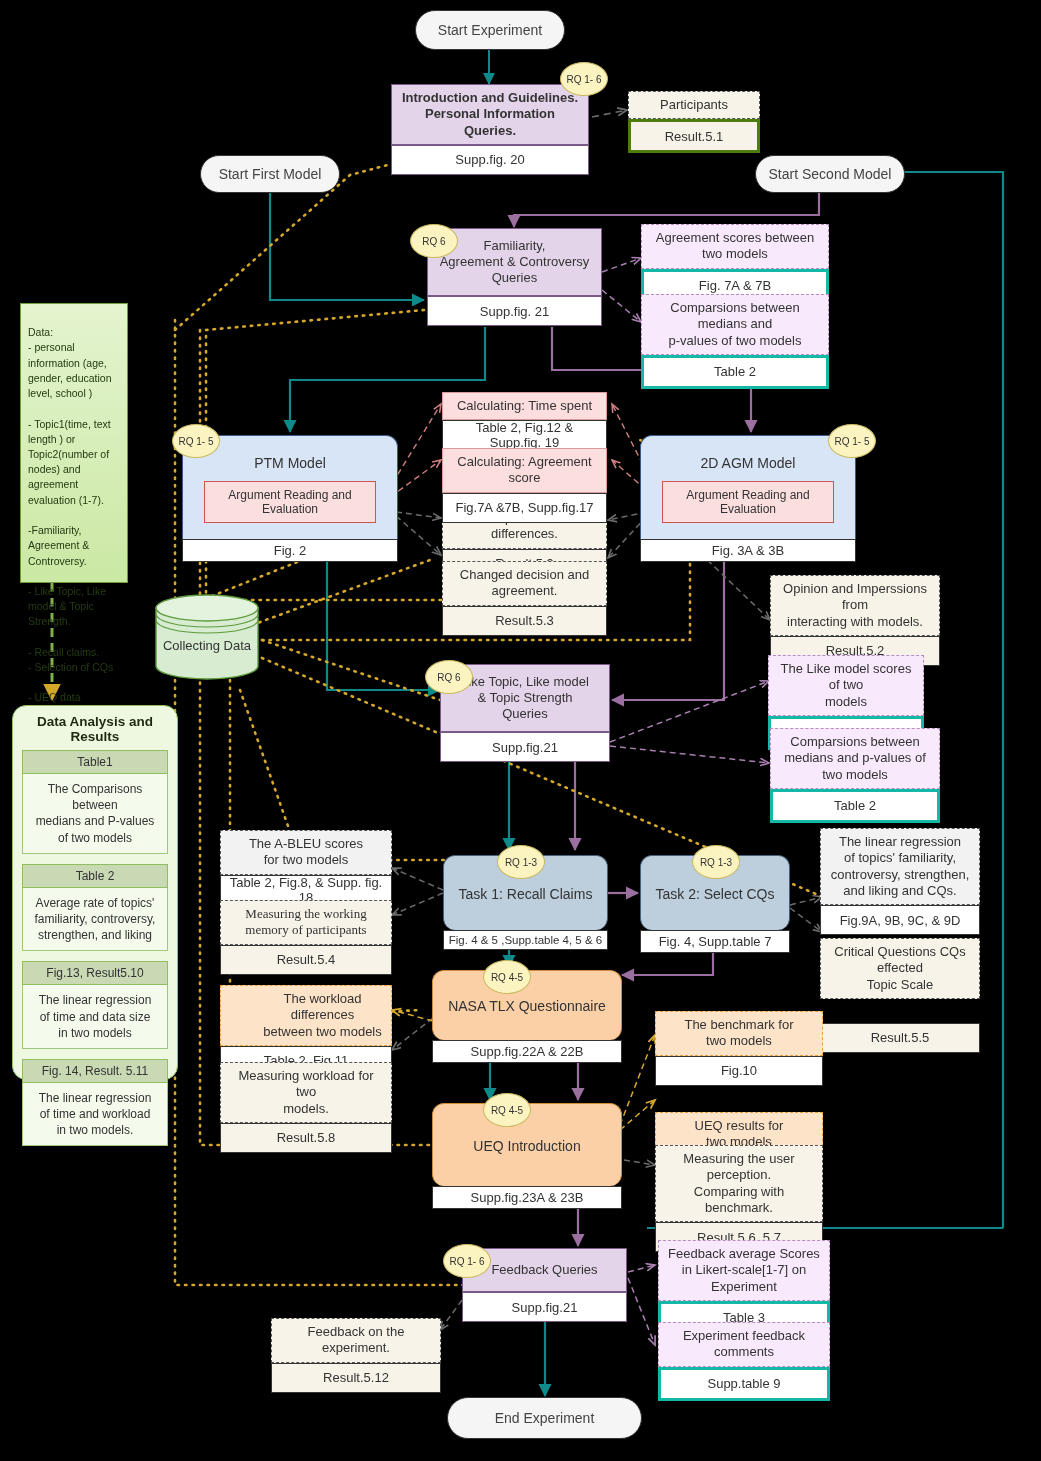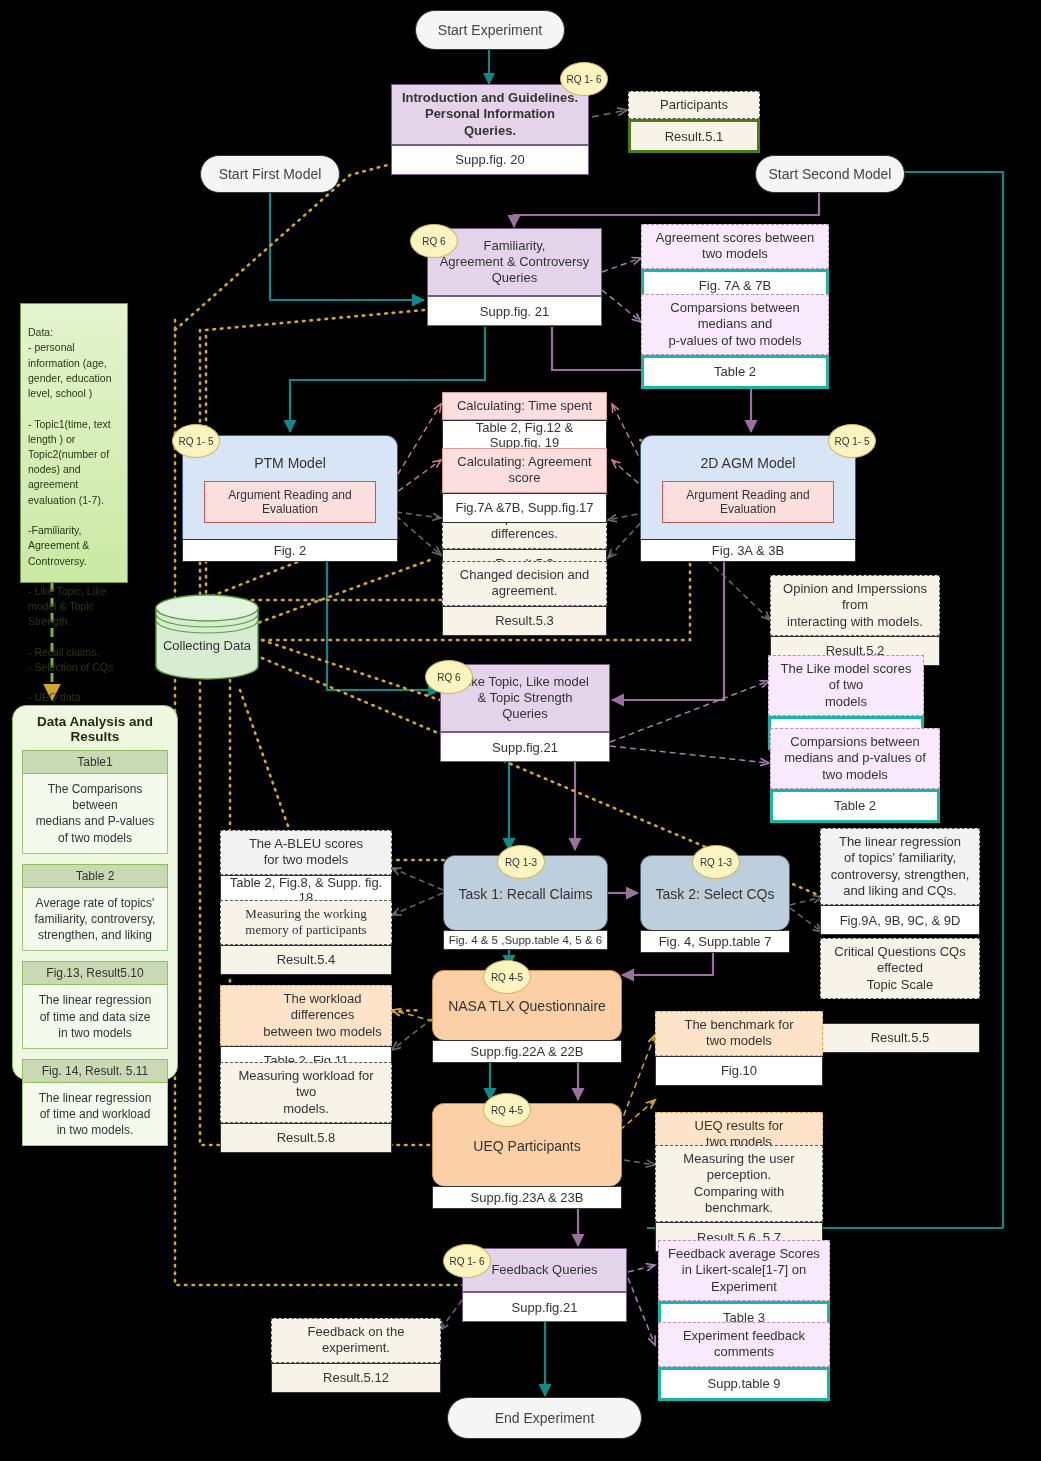--- a/index.html
+++ b/index.html
@@ -445,21 +445,21 @@
       <div class="ttl">NASA TLX Questionnaire</div>
     </div>
     <div class="ft">Supp.fig.22A &amp; 22B</div>
   </div>
   <div class="rq" style="left:483px;top:960px;">
     <span>RQ 4-5</span>
   </div>
 
   <div class="proc p-peach" style="left:432px;top:1103px;width:190px;height:86px;">
     <div class="body" style="height:64px;">
-      <div class="ttl">UEQ Participants</div>
+      <div class="ttl">UEQ Introduction</div>
     </div>
     <div class="ft">Supp.fig.23A &amp; 23B</div>
   </div>
   <div class="rq" style="left:483px;top:1093px;">
     <span>RQ 4-5</span>
   </div>
 
   <div class="node card v-peach" style="left:655px;top:1011px;width:168px;height:52px;">
     <div class="hd" style="white-space:pre-line;">The benchmark for
 two models</div>

